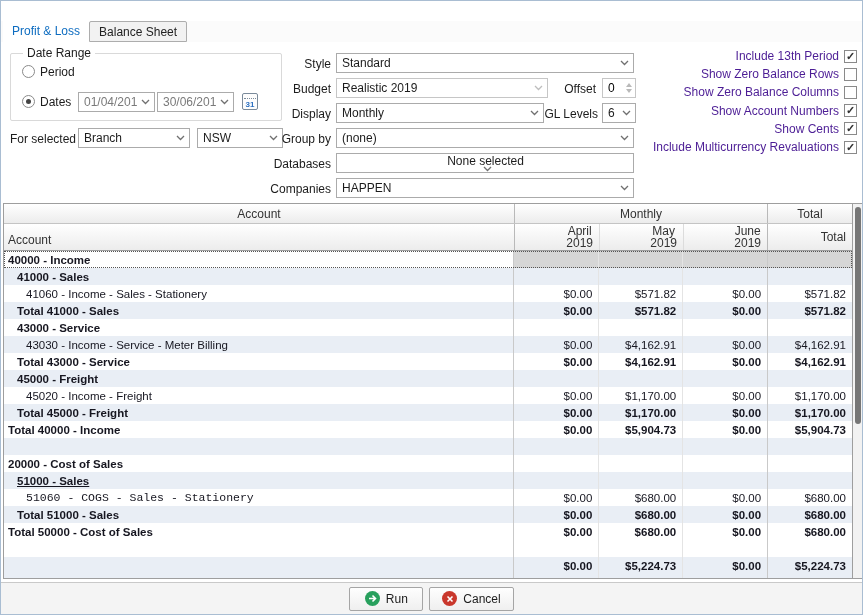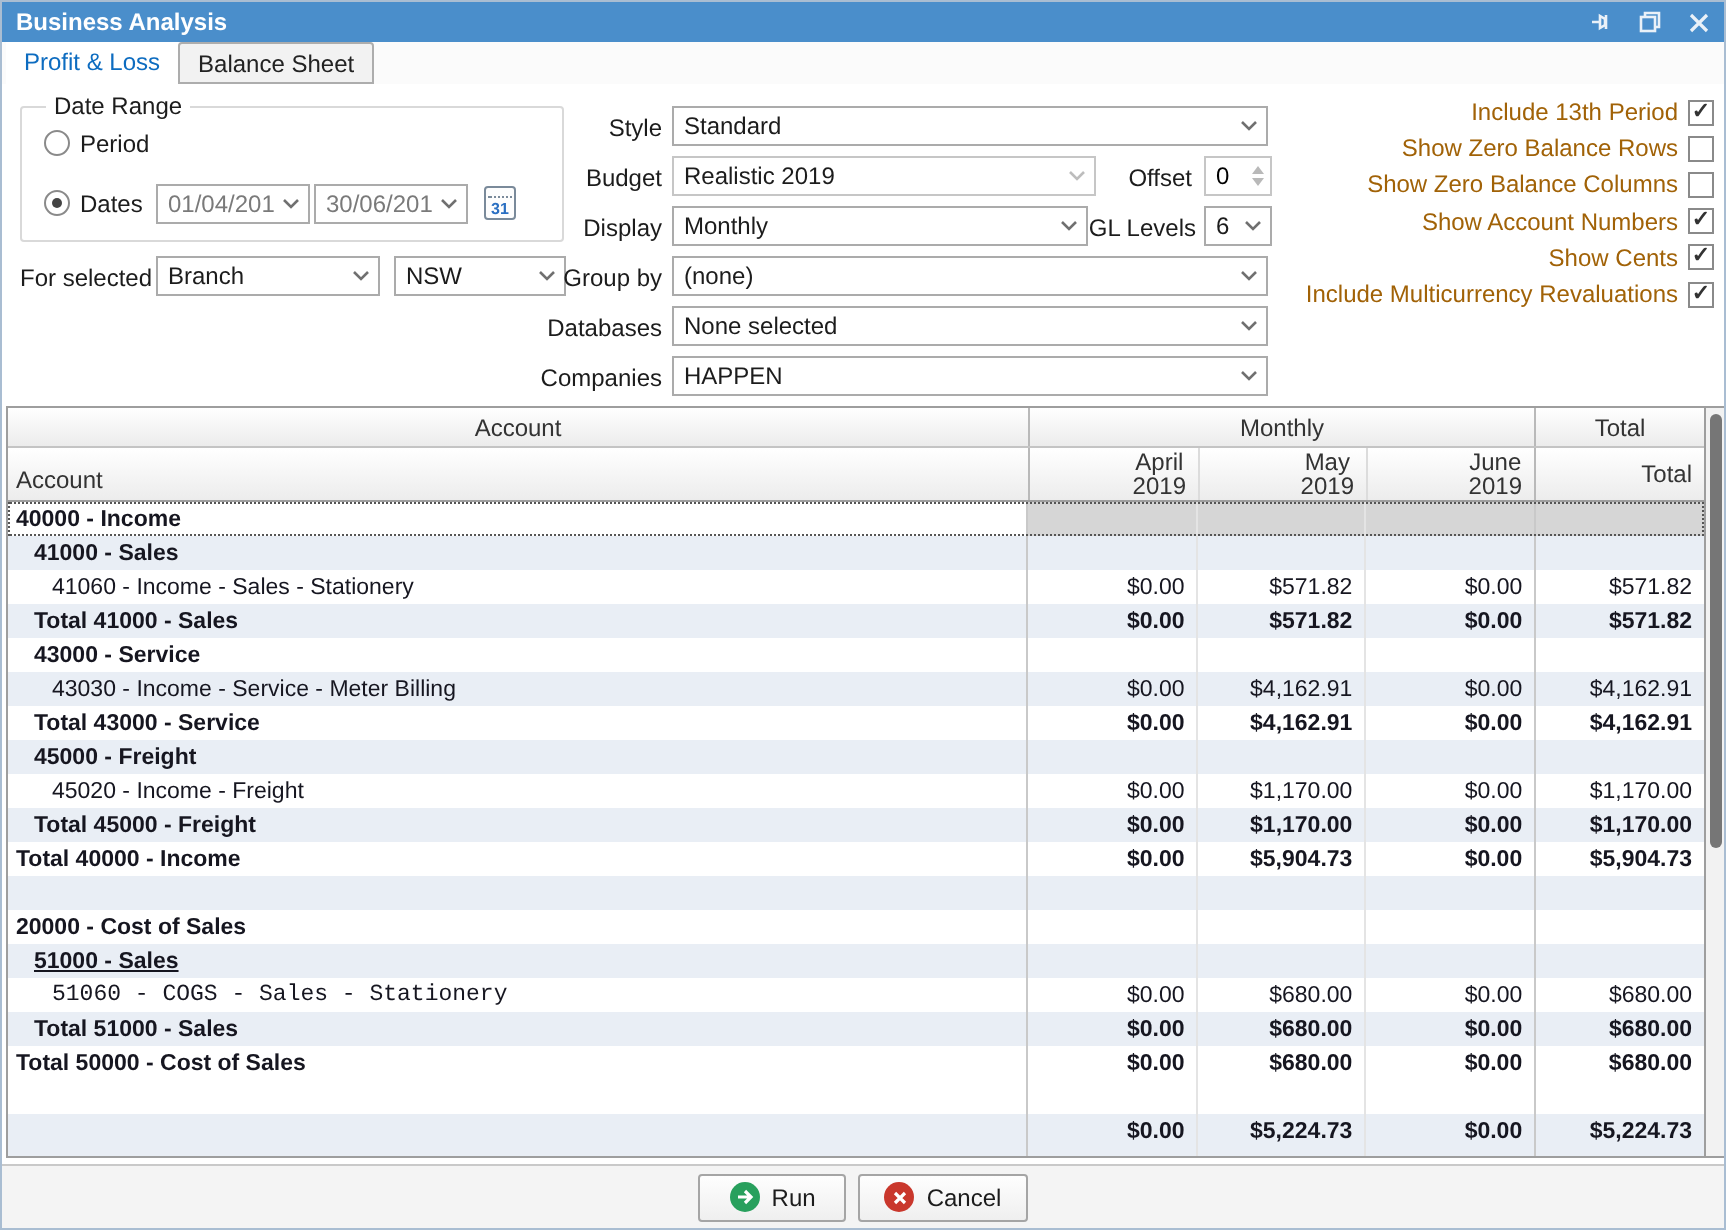--- a/index.html
+++ b/index.html
@@ -56,21 +56,21 @@
 
   .calbtn { position:absolute; left:239px; top:88px; width:20px; height:24px; background:#fff;
             display:flex; align-items:center; justify-content:center; cursor:pointer; }
   .calicon { width:16px; height:17px; border:1px solid #7a8a9a; border-radius:2px; position:relative;
              background:#fdfdfd; font-size:8px; font-weight:bold; color:#2a6fc2;
              display:flex; align-items:flex-end; justify-content:center; }
   .calicon::before { content:""; position:absolute; top:1px; left:1px; right:1px; height:3px;
              border-bottom:1px dotted #7a8a9a; }
 
   .checkrow { position:absolute; right:5px; display:flex; align-items:center; gap:5px; height:14px; }
-  .checkrow .clabel { font-size:12px; color:#a16207; white-space:nowrap; }
+  .checkrow .clabel { font-size:12px; color:#4c1d95; white-space:nowrap; }
   .cb { width:13px; height:13px; border:1px solid #8a8a8a; background:#fff; font-size:11px;
         line-height:11px; text-align:center; color:#333; font-weight:bold; }
 
   
   .grid { position:absolute; left:2px; top:202px; width:850px; height:376px;
           border:1px solid #9e9e9e; overflow:hidden; background:#fff; font-size:11.5px; }
   .hdr-group { display:flex; height:20px; background:linear-gradient(#ffffff,#ececec);
                border-bottom:1px solid #c4c4c4; font-size:12px; color:#333; }
   .hdr-cols { display:flex; height:27px; background:linear-gradient(#ffffff,#ececec);
               border-bottom:1px solid #9e9e9e; font-size:12px; color:#333; }
@@ -113,41 +113,20 @@
          justify-content:center; gap:6px; font-size:12px; color:#1c1c1c; padding:0 12px; cursor:pointer; }
   .icirc { width:15px; height:15px; border-radius:50%; display:flex; align-items:center; justify-content:center; }
   .icirc.green { background:#28a05d; }
   .icirc.red { background:#c9372c; }
 </style>
 </head>
 <body>
 
 <div class="window">
 
-  <div class="titlebar">
-    <span class="title">Business Analysis</span>
-    <div class="ticons">
-      <span class="ticon">
-        <svg width="12" height="12" viewBox="0 0 12 12">
-            <path d="M1 6 H5 M5 3 V9 L7.5 7.5 V4.5 L5 3 Z M8 2.5 V9.5" stroke="#eaf1f8" stroke-width="1.3" fill="none"></path>
-          </svg>
-      </span>
-      <span class="ticon">
-        <svg width="12" height="12" viewBox="0 0 12 12">
-            <path d="M3.5 3.5 V1.5 H10.5 V8.5 H8.5" stroke="#eaf1f8" stroke-width="1.3" fill="none"></path>
-            <rect x="1.5" y="3.5" width="7" height="7" stroke="#eaf1f8" stroke-width="1.3" fill="none"></rect>
-          </svg>
-      </span>
-      <span class="ticon">
-        <svg width="11" height="11" viewBox="0 0 11 11">
-            <path d="M1.5 1.5 L9.5 9.5 M9.5 1.5 L1.5 9.5" stroke="#eaf1f8" stroke-width="1.6"></path>
-          </svg>
-      </span>
-    </div>
-  </div>
 
   <div class="tabstrip">
     <div class="tab active">Profit &amp; Loss</div>
     <div class="tab inactive">Balance Sheet</div>
   </div>
 
   <div class="fieldset">
     <span class="legend">Date Range</span>
   </div>
   <span class="radio" style="left:21px; top:64px;"></span>
@@ -244,21 +223,21 @@
   <div class="combo" style="left:335px; top:127px; width:298px;">
     <span class="val">(none)</span>
     <span class="chev">
         <svg width="9" height="6">
           <path d="M1 1 L4.5 4.5 L8 1" stroke="#707070" stroke-width="1.3" fill="none"></path>
         </svg>
       </span>
   </div>
 
   <span class="lbl r" style="left:230px; top:156px; width:100px;">Databases</span>
-  <div class="combo" style="left:335px; top:152px; width:298px;">
+  <div class="combo" style="left:335px; top:152px; width:298px;flex-direction:column;">
     <span class="val">None selected</span>
     <span class="chev">
         <svg width="9" height="6">
           <path d="M1 1 L4.5 4.5 L8 1" stroke="#707070" stroke-width="1.3" fill="none"></path>
         </svg>
       </span>
   </div>
 
   <span class="lbl r" style="left:230px; top:181px; width:100px;">Companies</span>
   <div class="combo" style="left:335px; top:177px; width:298px;">

